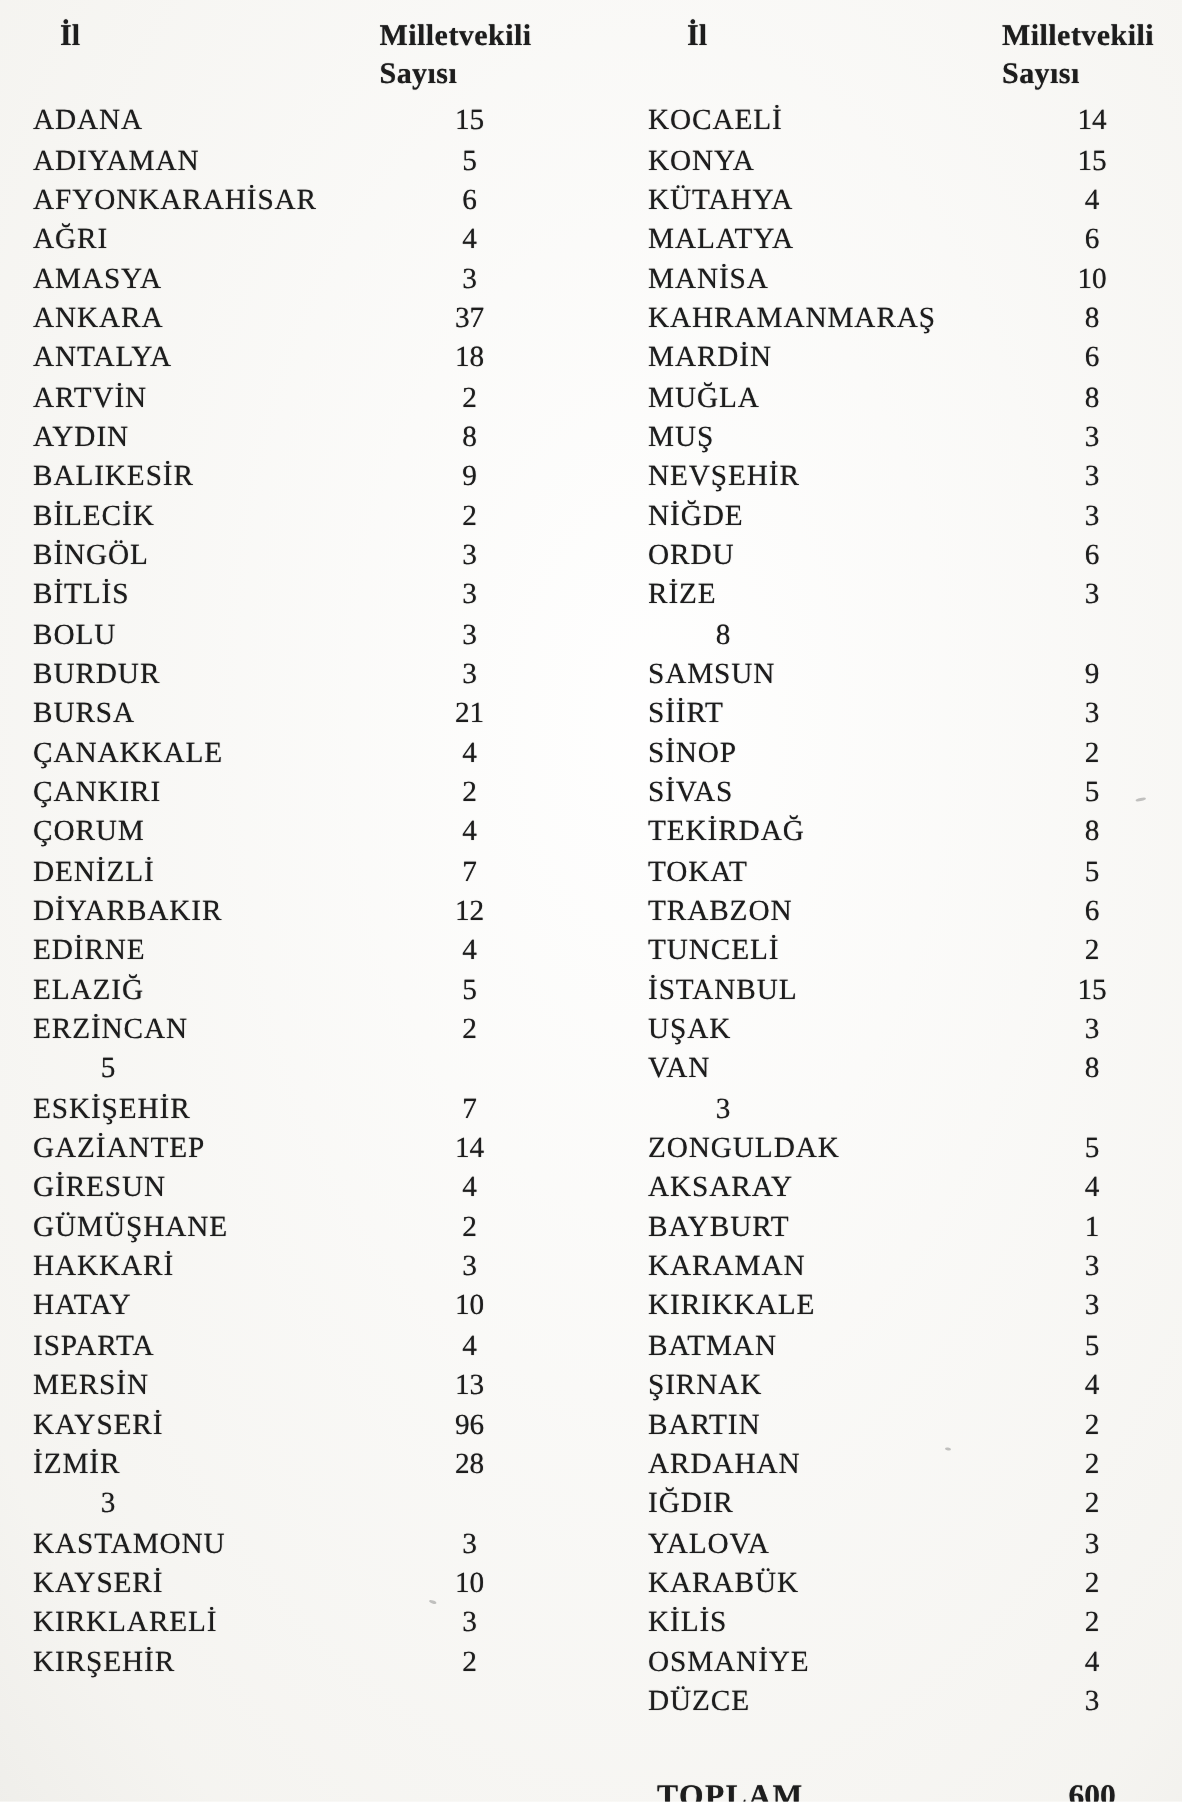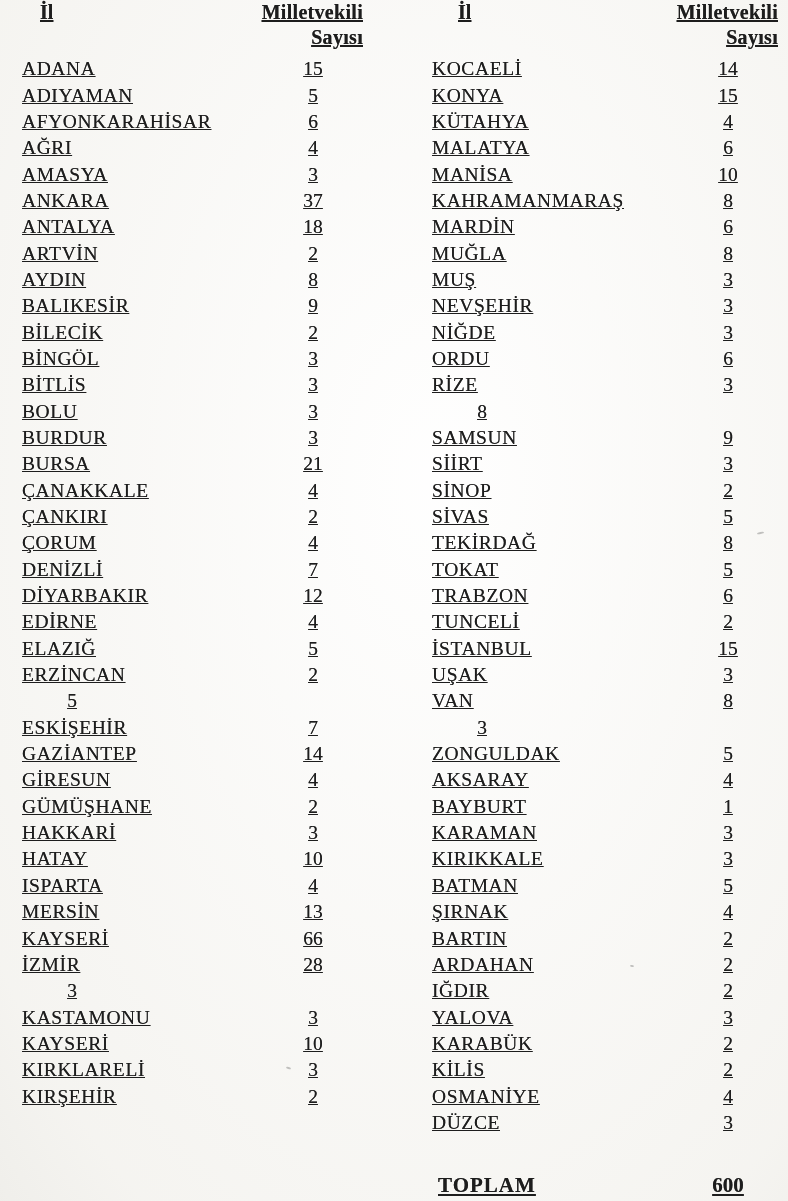--- a/index.html
+++ b/index.html
@@ -8,28 +8,28 @@
     position: relative;
     width: 788px;
     height: 1201px;
     background: #fbfaf7;
     background-image: radial-gradient(ellipse at 55% 40%, rgba(255,255,255,0.9) 0%, rgba(240,239,235,0.55) 85%, rgba(228,227,222,0.5) 100%);
     font-family: "Liberation Serif", "DejaVu Serif", serif;
     color: #1d1d1d;
     overflow: hidden;
   }
   .ink { text-shadow: 0 0 0.6px rgba(20,20,20,0.7); }
-  .colgroup { position: absolute; top: 0; text-decoration: underline; }
+  .colgroup { position: absolute; top: 12px; }
   .colgroup.left  { left: 22px;  width: 341px; }
   .colgroup.right { left: 432px; width: 346px; }
   .header-row { display: flex; font-weight: bold; font-size: 20px; }
   .h-il { flex: 1; line-height: 25px; }
   .colgroup.left  .h-il { padding-left: 18px; }
   .colgroup.right .h-il { padding-left: 26px; }
-  .h-mv { width: 110px; text-align: right; line-height: 25px; letter-spacing: 0.3px; }
+  .h-mv { width: 110px; text-align: left; line-height: 25px; letter-spacing: 0.3px; }
   .rows { margin-top: 6px; }
   .row { display: flex; height: 26.35px; align-items: center; }
   .cell-name {
     flex: 1;
     font-size: 19.5px;
     letter-spacing: 0.6px;
     white-space: nowrap;
   }
   .cell-num { width: 100px; text-align: center; font-size: 19.5px; }
   .total-row {
@@ -186,21 +186,21 @@
         <div class="row">
           <span class="cell-name">ISPARTA</span>
           <span class="cell-num">4</span>
         </div>
         <div class="row">
           <span class="cell-name">MERSİN</span>
           <span class="cell-num">13</span>
         </div>
         <div class="row">
           <span class="cell-name">KAYSERİ</span>
-          <span class="cell-num">66</span>
+          <span class="cell-num">96</span>
         </div>
         <div class="row">
           <span class="cell-name">İZMİR</span>
           <span class="cell-num">28</span>
         </div>
         <div class="row">
           <span class="cell-num">3</span>
         </div>
         <div class="row">
           <span class="cell-name">KASTAMONU</span>

